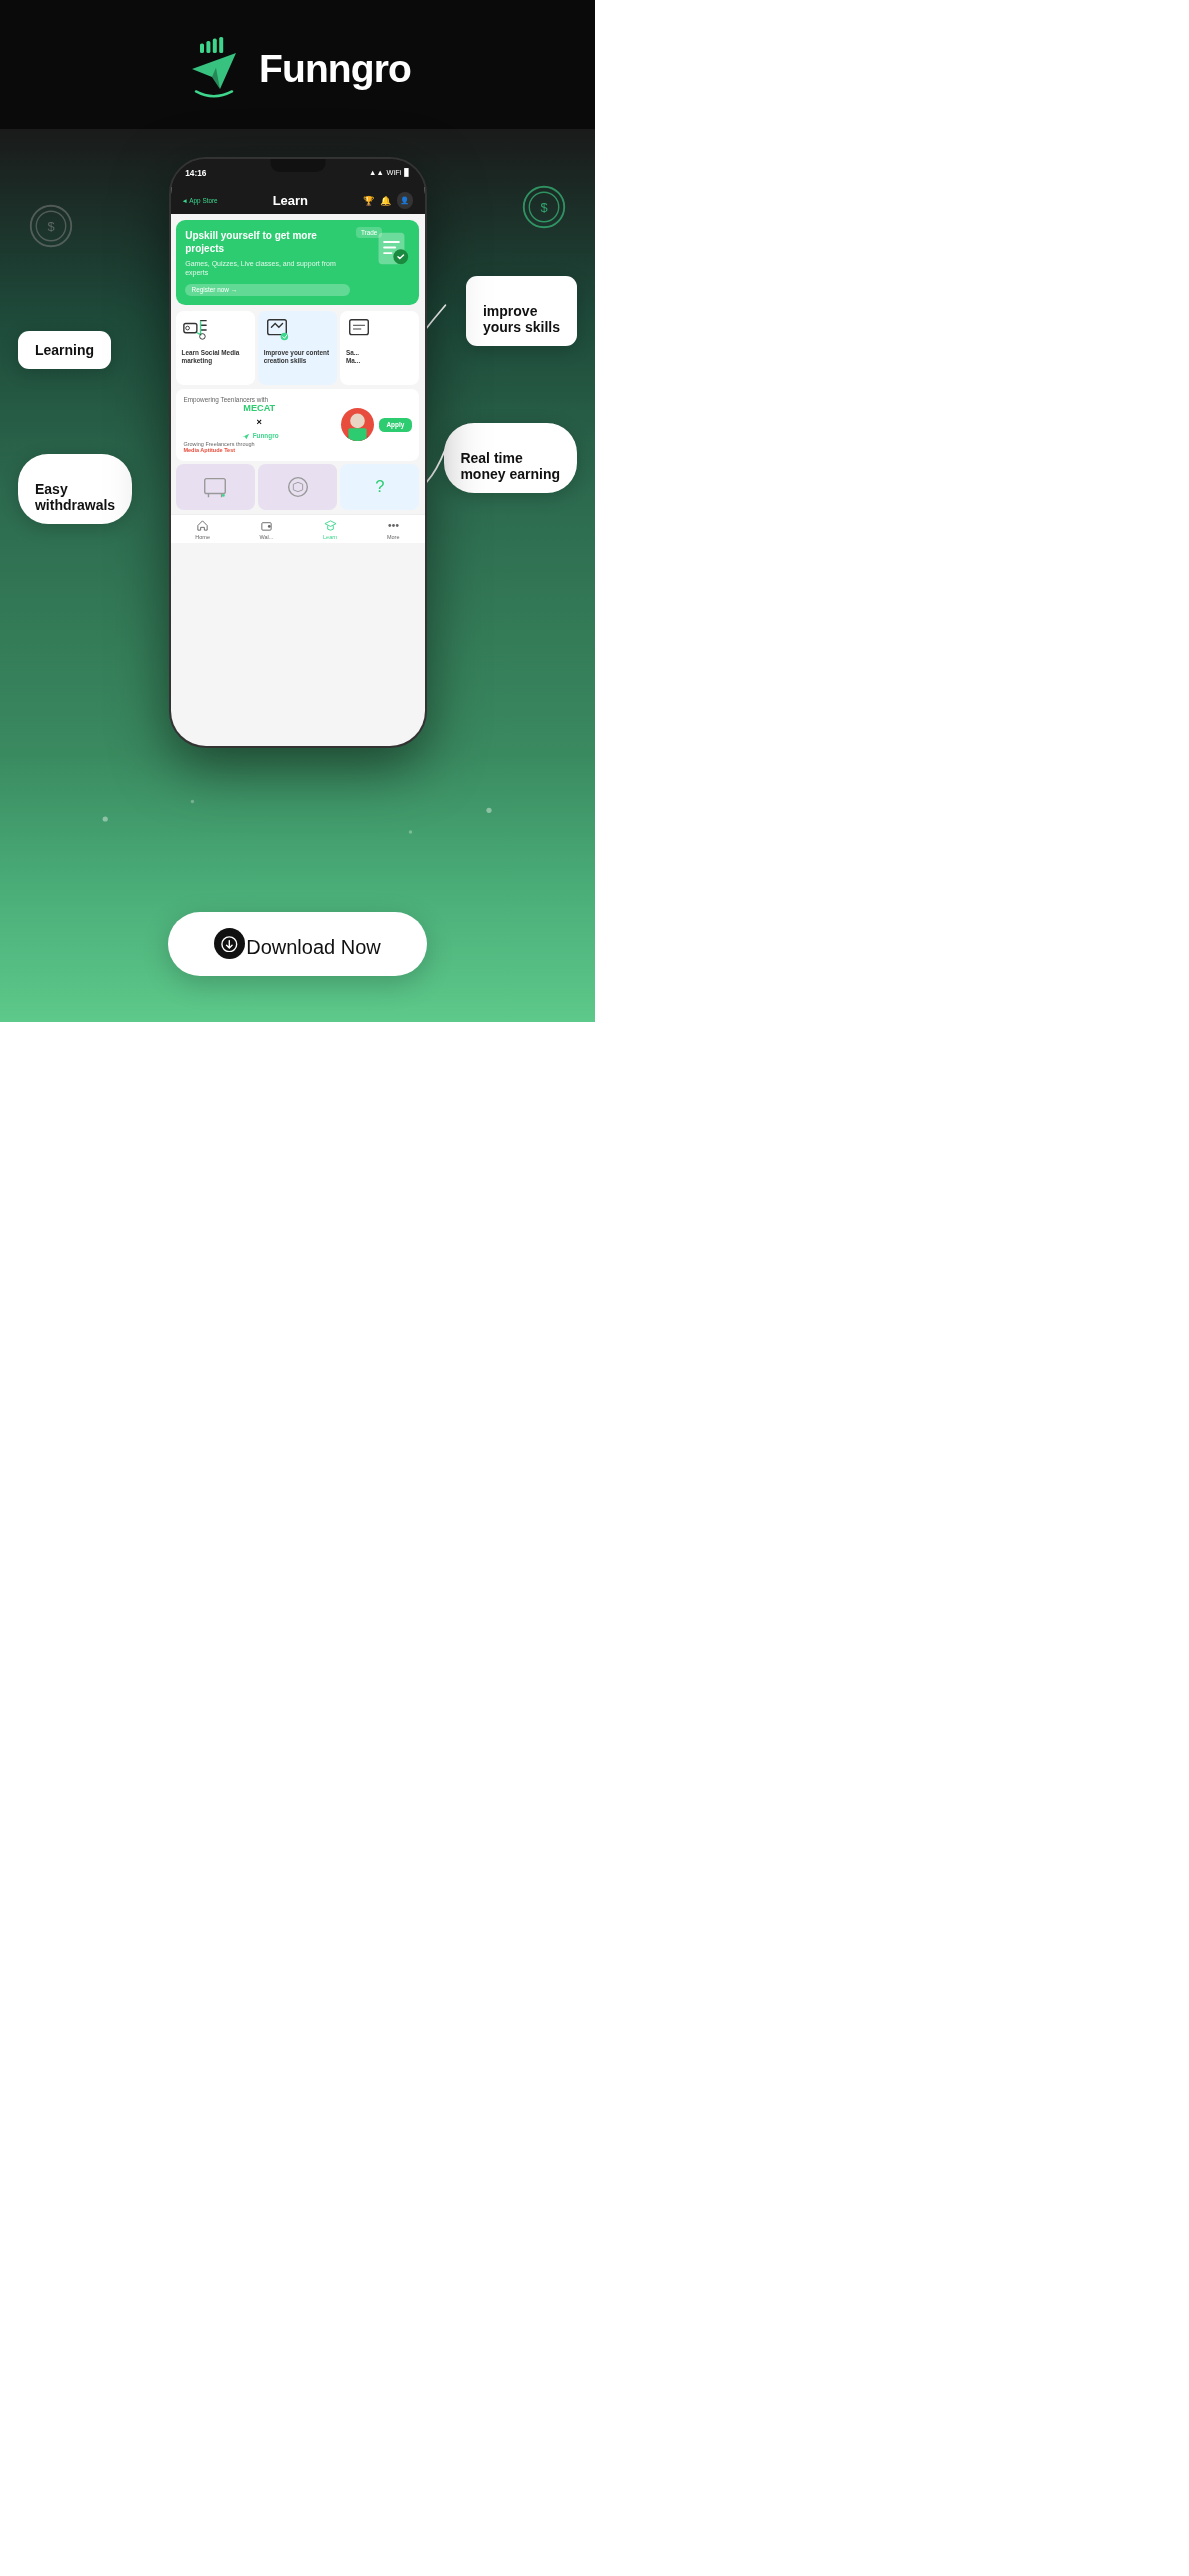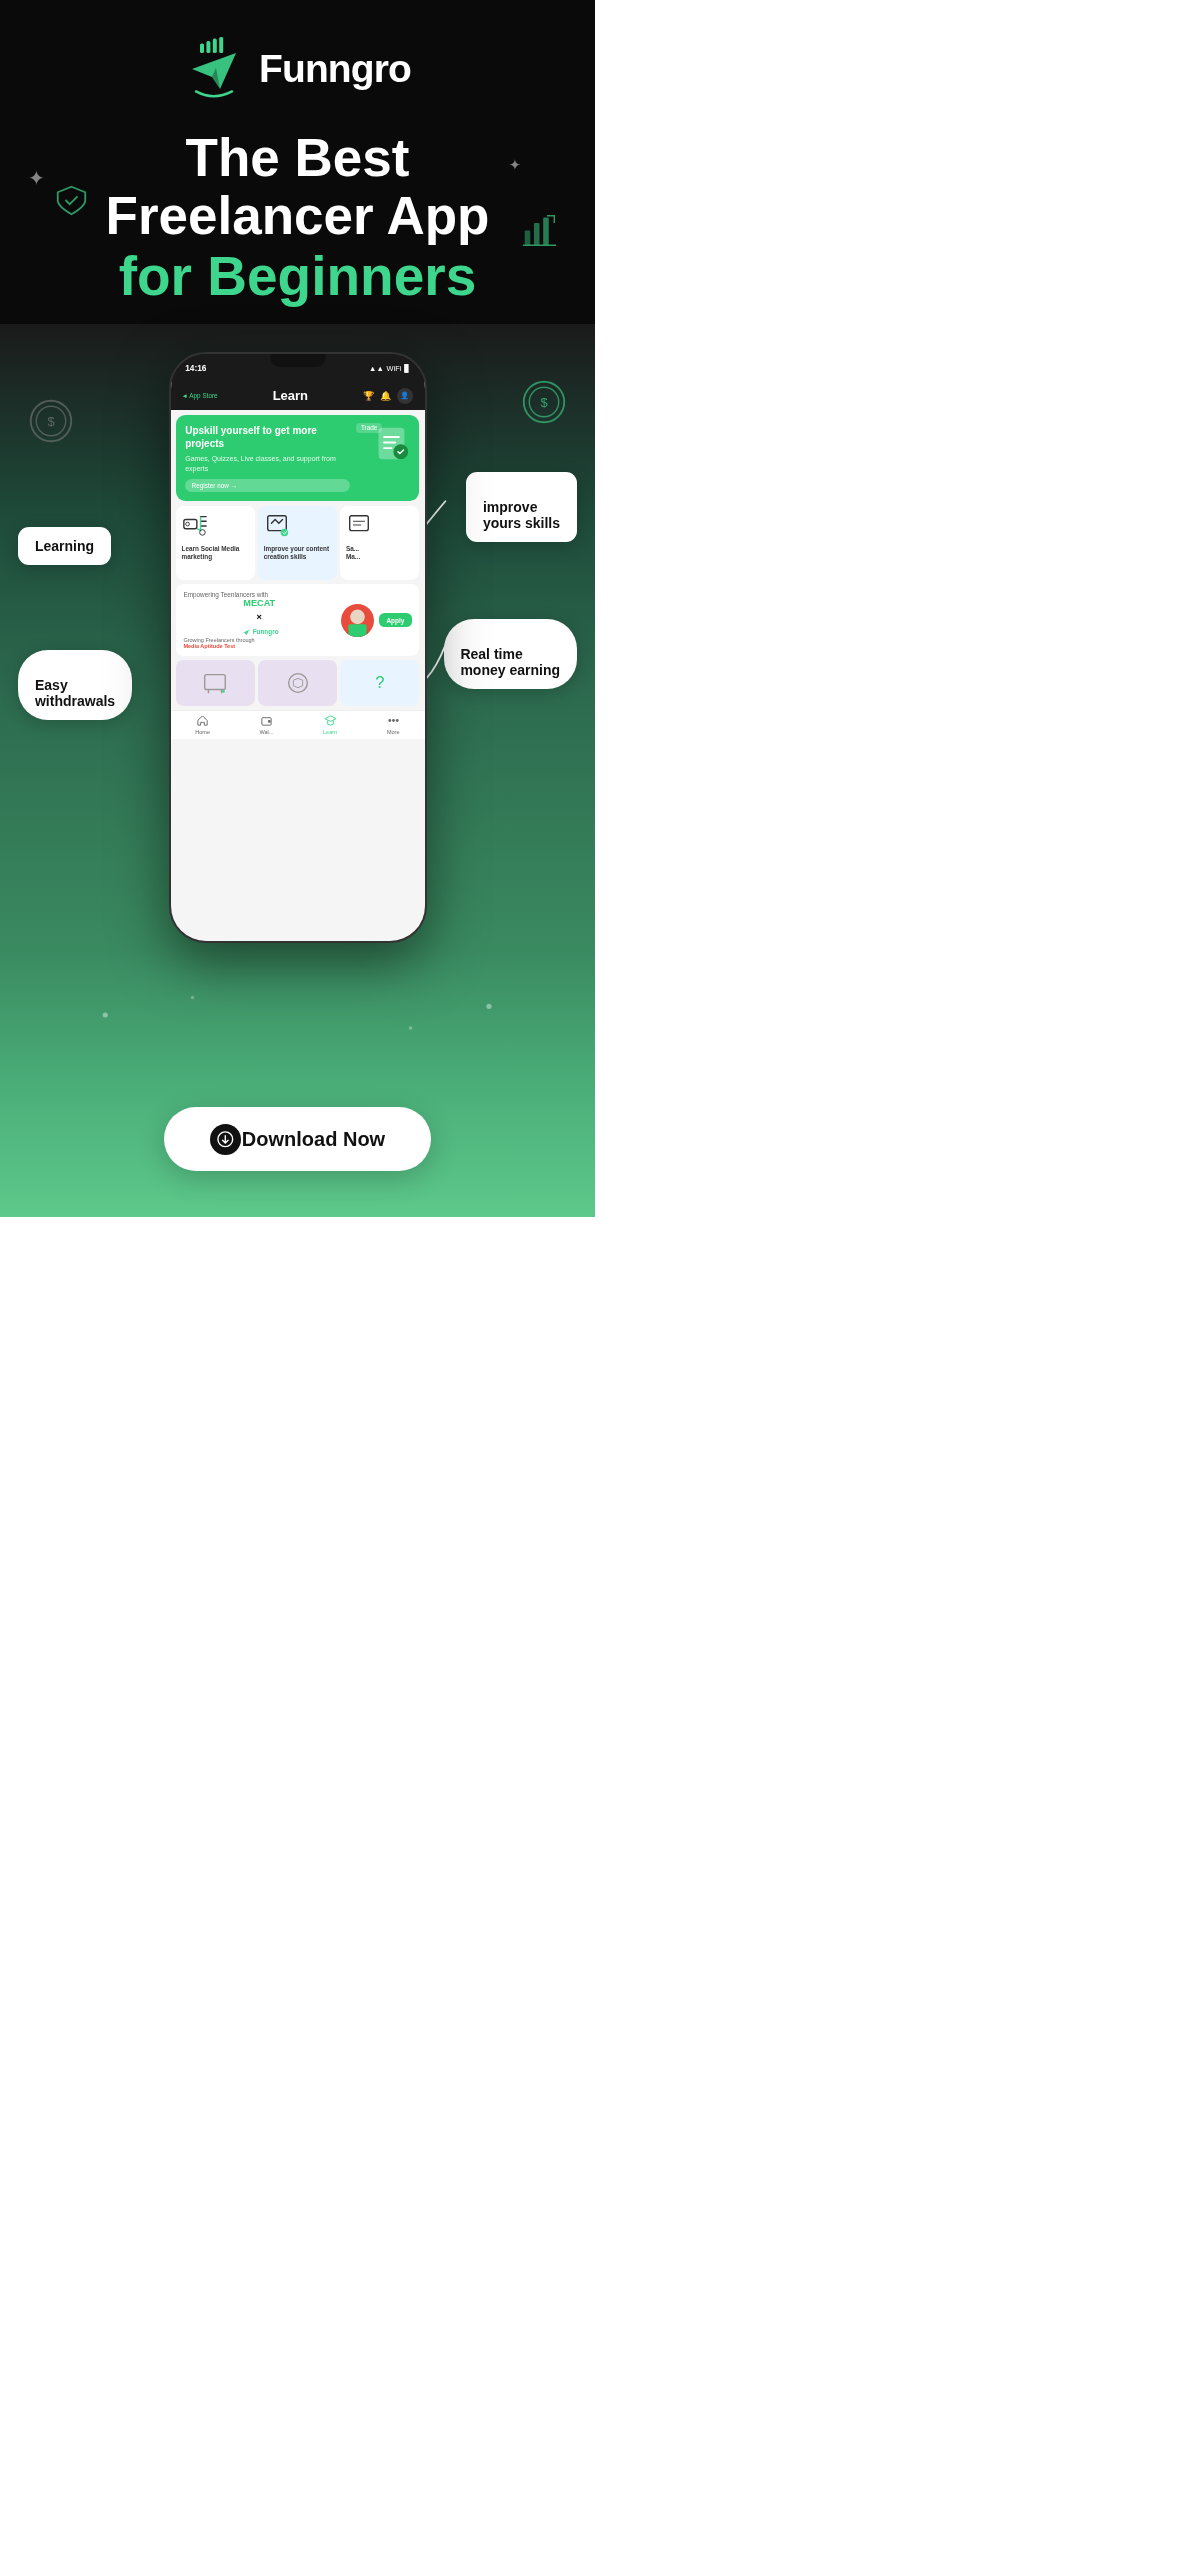--- a/index.html
+++ b/index.html
@@ -451,25 +451,25 @@
       flex-direction: column;
       align-items: center;
     }
 
     .download-btn {
       background: white;
       border: none;
       border-radius: 46px;
       padding: 16.6px 46px;
       font-size: 20px;
-      font-weight: 700;
+      font-weight: 400;
       color: #111;
       cursor: pointer;
       display: flex;
-      align-items: center;
+      align-items: flex-end;
       gap: 1px;
       box-shadow: 0 7.4px 28px rgba(0,0,0,0.2);
       margin-top: 37px;
     }
 
     .download-icon {
       width: 31px;
       height: 31px;
       background: #111;
       border-radius: 50%;
@@ -550,25 +550,20 @@
     <rect x="4" y="20" width="6" height="16" rx="1" fill="#3dd68c" opacity="0.6"></rect>
     <rect x="14" y="12" width="6" height="24" rx="1" fill="#3dd68c" opacity="0.7"></rect>
     <rect x="24" y="6" width="6" height="30" rx="1" fill="#3dd68c" opacity="0.8"></rect>
     <path d="M2 36 L38 36" stroke="#3dd68c" stroke-width="1.5"></path>
     <path d="M28 4 L36 4 L36 12" stroke="#3dd68c" stroke-width="1.5" fill="none"></path>
   </svg>
 
   <span class="deco-diamond-bl">◇</span>
   <span class="deco-diamond-br">◆</span>
 
-  <div class="headline">
-    <span class="headline-line1">The Best</span>
-    <span class="headline-line2">Freelancer App</span>
-    <span class="headline-line3">for Beginners</span>
-  </div>
 </div>
 
 <div class="middle-section">
 
   <svg class="deco-coin-left" viewBox="0 0 50 50" fill="none">
     <circle cx="25" cy="25" r="22" stroke="#888" stroke-width="2" fill="none" opacity="0.5"></circle>
     <circle cx="25" cy="25" r="16" stroke="#888" stroke-width="1.5" fill="none" opacity="0.5"></circle>
     <text x="25" y="30" text-anchor="middle" font-size="14" fill="#888" opacity="0.6">$</text>
   </svg>
 

